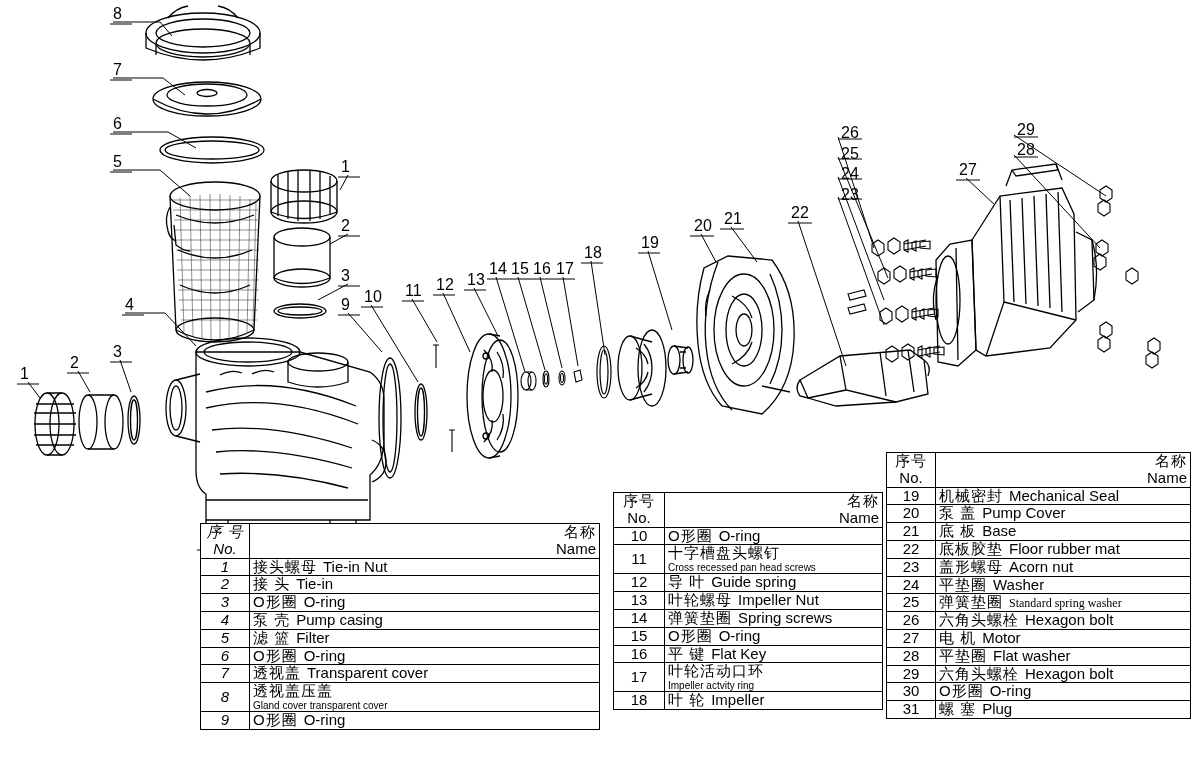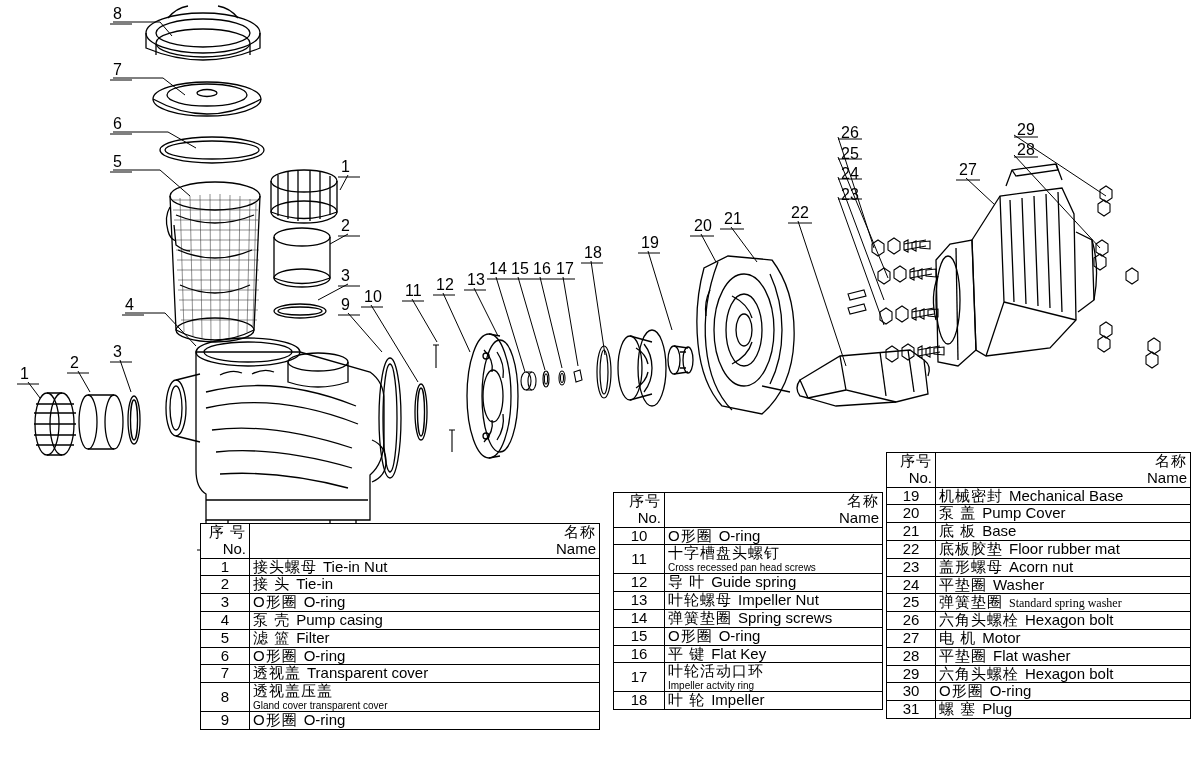--- a/index.html
+++ b/index.html
@@ -46,42 +46,42 @@
   .col-no {
     text-align: center;
     width: 40px;
     white-space: nowrap;
   }
   .col-name {
     text-align: left;
     white-space: nowrap;
   }
   .hdr-no {
-    text-align: right;
+    text-align: center;
     line-height: 1.05;
     padding: 1px 2px;
     margin-top: 36px;
   }
   .hdr-name {
     text-align: right;
     line-height: 1.05;
     padding: 1px 2px;
   }
   .cn {
     letter-spacing: 1px;
   }
   .en {
     padding-left: 6px;
   }
   .two-line .cn { display: block; }
   .two-line .en { display: block; padding-left: 0; font-size: 10px; }
   .small-en { font-size: 12px; font-family: Liberation Serif, serif; }
   
   #table-left { left: 200px; top: 523px; width: 400px; }
-  #table-left .col-no { width: 42px; }
+  #table-left .col-no { width: 42px; font-style: italic; }
   
   #table-mid { left: 613px; top: 492px; width: 270px; }
   #table-mid .col-no { width: 44px; }
   
   #table-right { left: 886px; top: 452px; width: 305px; }
   #table-right .col-no { width: 42px; }
 
   
   .callout {
     position: absolute;
@@ -613,21 +613,21 @@
         </th>
         <th class="col-name hdr-name">
           <span class="cn">名称</span><br>
           <span>Name</span>
         </th>
       </tr>
     </thead>
     <tbody>
         <tr>
           <td class="col-no">19</td>
-          <td class="col-name"><span class="cn">机械密封</span><span class="en">Mechanical  Base</span></td>
+          <td class="col-name"><span class="cn">机械密封</span><span class="en">Mechanical  Seal</span></td>
         </tr>
         <tr>
           <td class="col-no">20</td>
           <td class="col-name"><span class="cn">泵 盖</span><span class="en">Pump Cover</span></td>
         </tr>
         <tr>
           <td class="col-no">21</td>
           <td class="col-name"><span class="cn">底 板</span><span class="en">Base</span></td>
         </tr>
         <tr>

